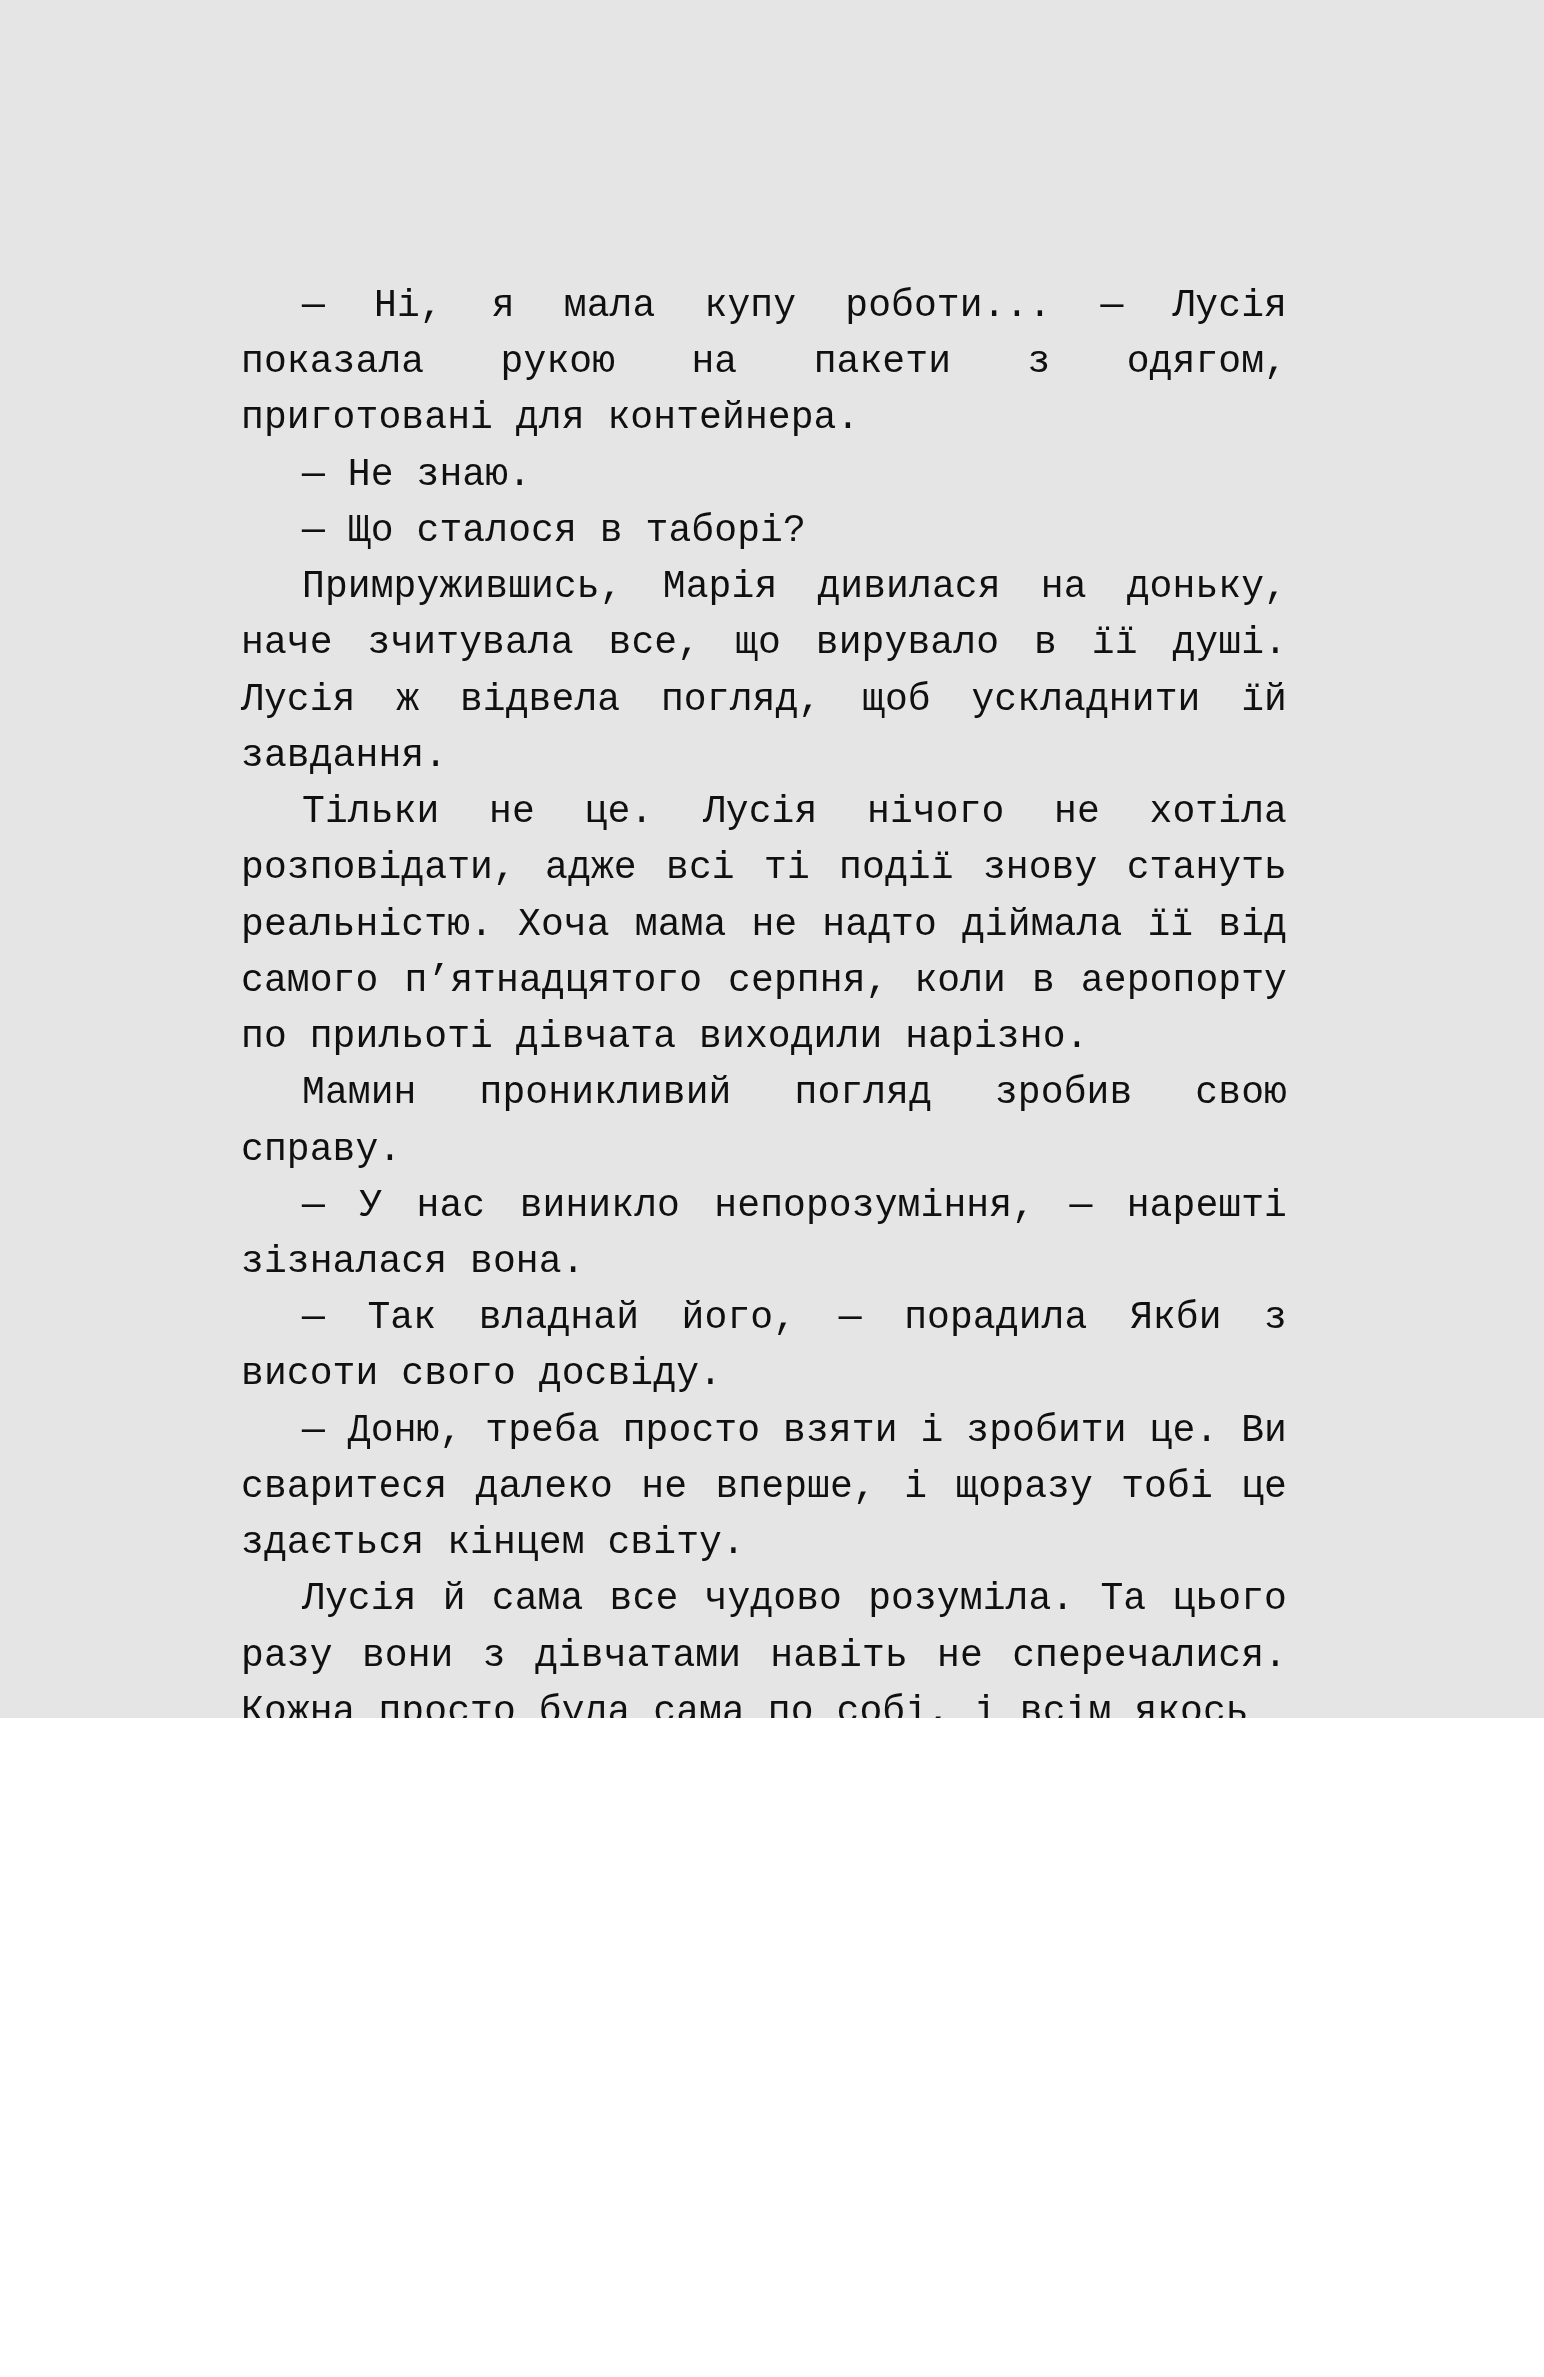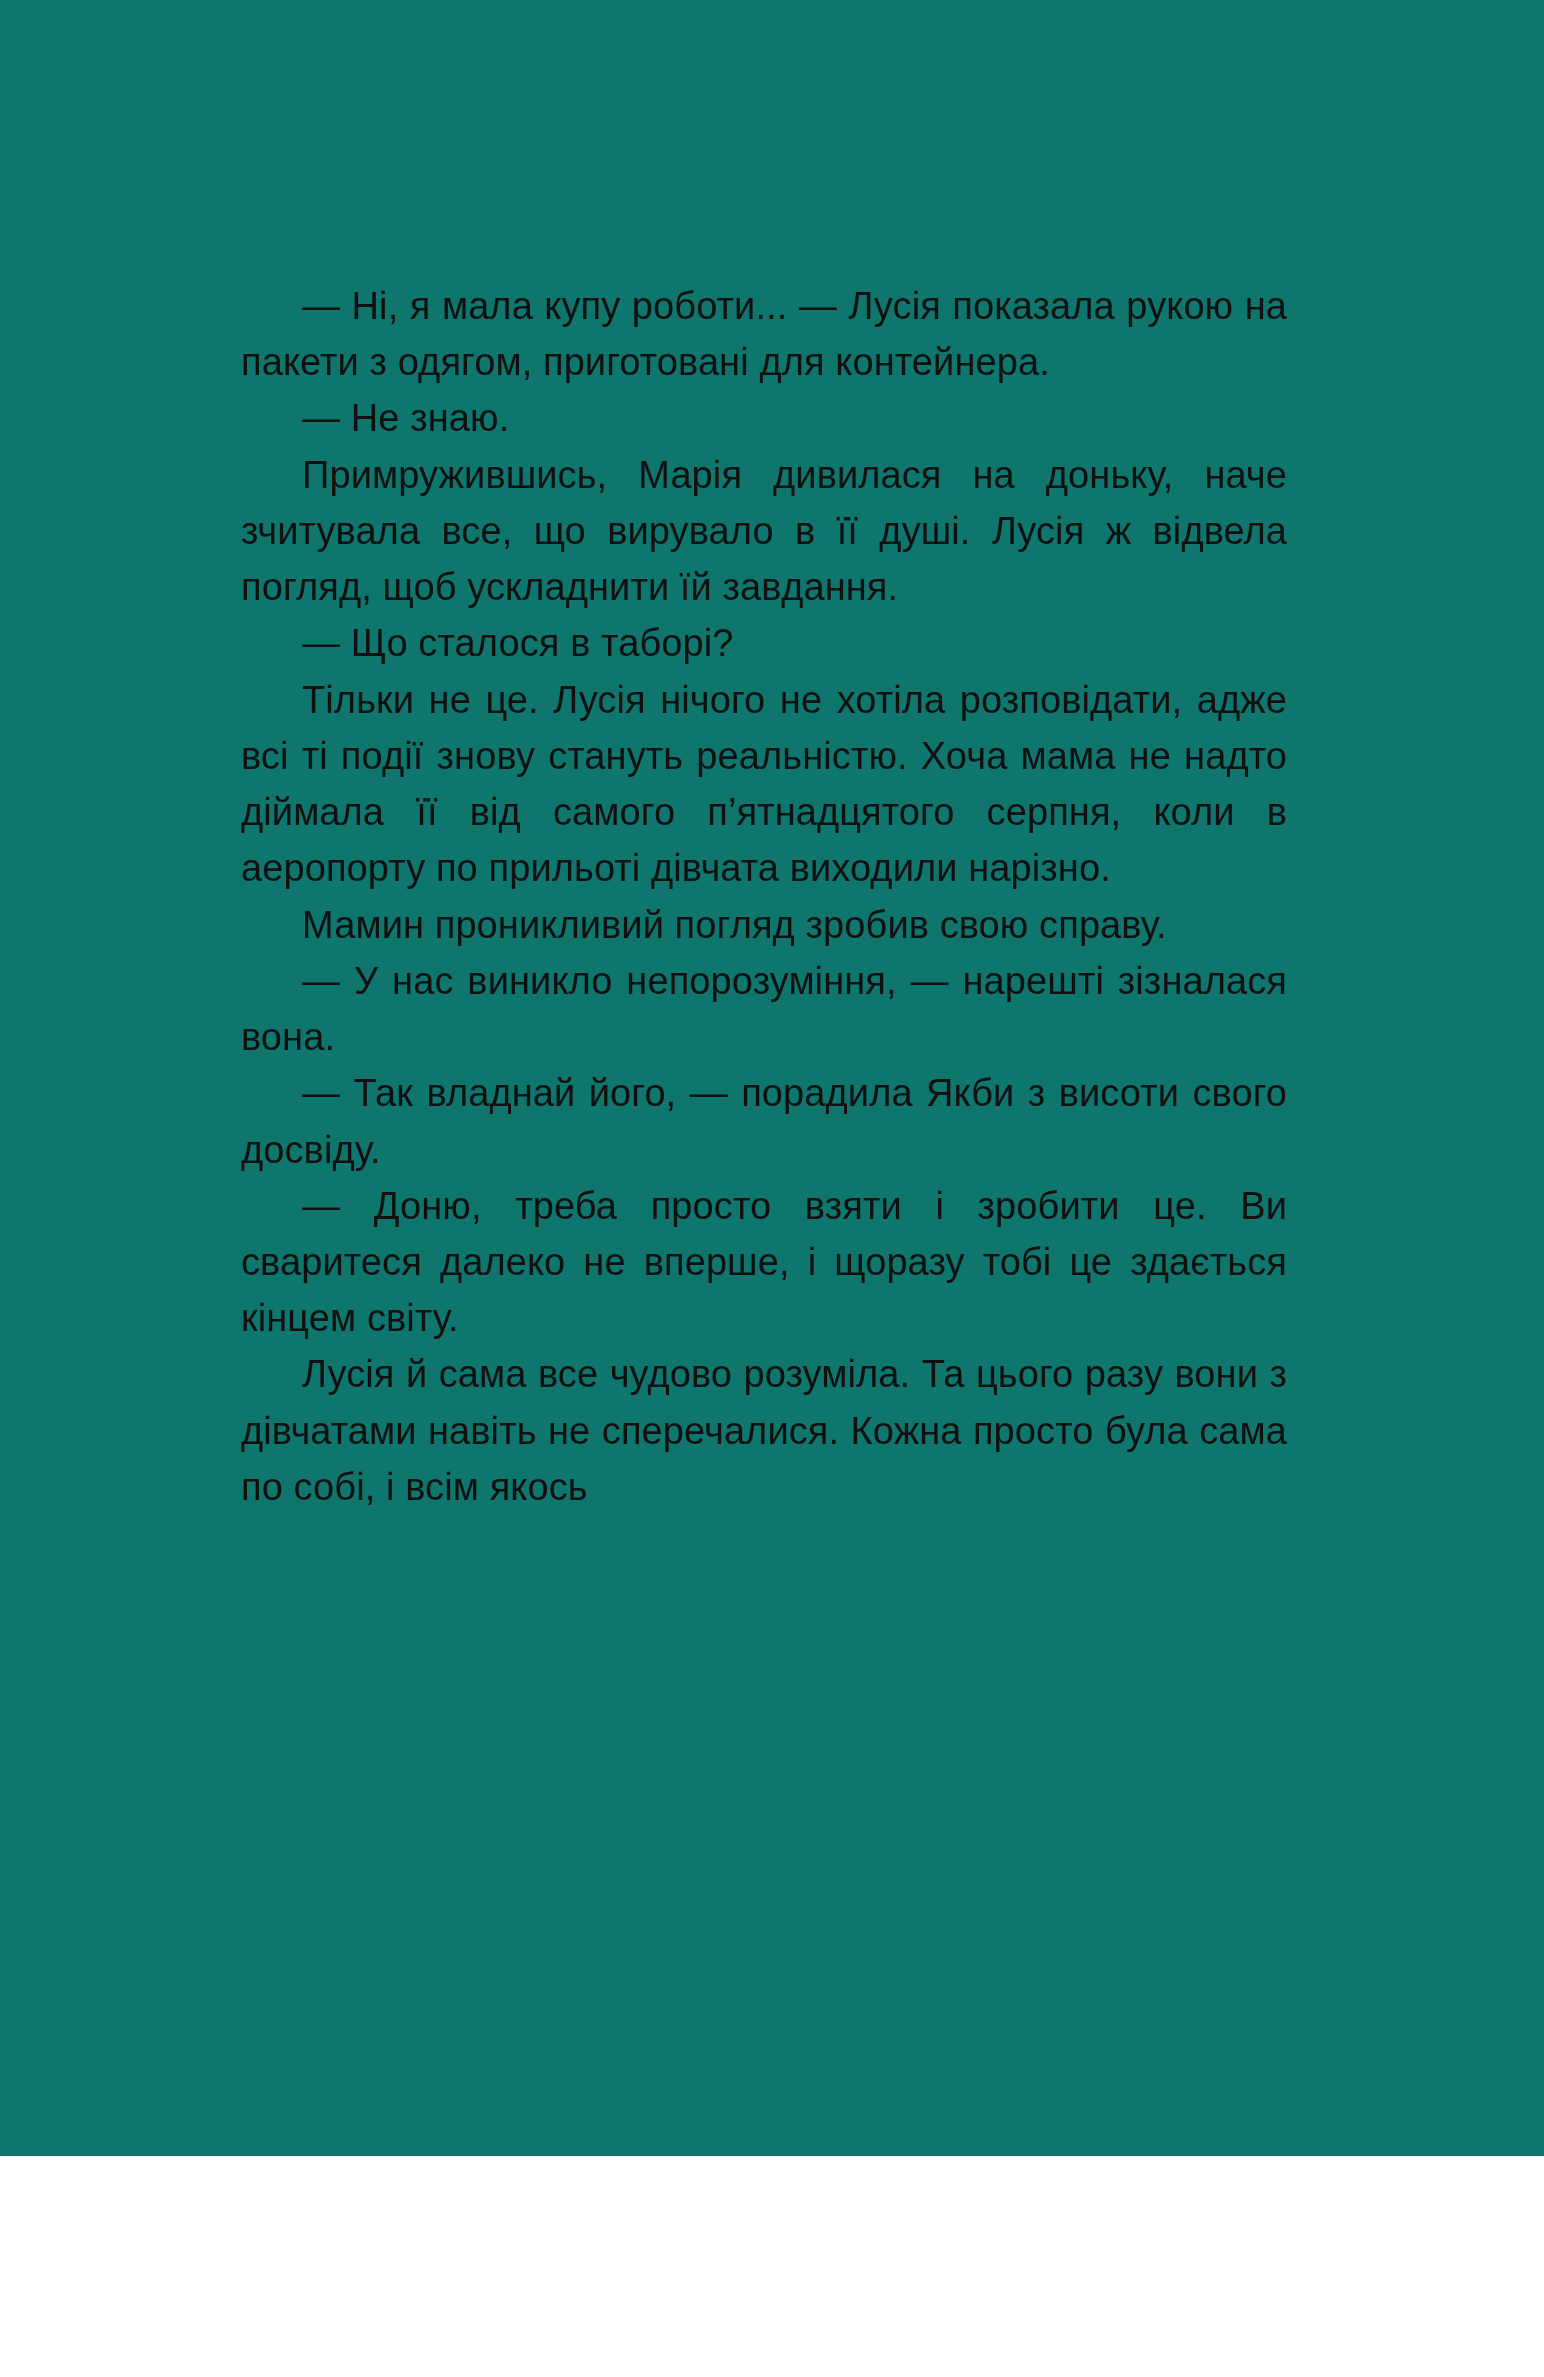--- a/index.html
+++ b/index.html
@@ -3,24 +3,24 @@
 <meta charset="utf-8">
 <style>
   html, body {
     margin: 0;
     padding: 0;
     background: #ffffff;
   }
   .page {
     position: relative;
     width: 1545px;
-    height: 2156px;
-    background: #0f766e;
+    height: 1718px;
+    background: #e5e5e5;
     box-sizing: border-box;
-    font-family: Liberation Sans, sans-serif;
+    font-family: Liberation Mono, monospace;
     color: #101010;
   }
   .text-block {
     position: absolute;
     left: 241px;
     top: 278px;
     width: 1046px;
   }
   .para {
     margin: 0;
@@ -45,22 +45,22 @@
   }
 </style>
 </head>
 <body>
 
 <div class="page">
 
   <div class="text-block">
     <p class="para">— Ні, я мала купу роботи... — Лусія показала рукою на пакети з одягом, приготовані для контейнера.</p>
     <p class="para">— Не знаю.</p>
+    <p class="para">— Що сталося в таборі?</p>
     <p class="para">Примружившись, Марія дивилася на доньку, наче зчитувала все, що вирувало в її душі. Лусія ж відвела погляд, щоб ускладнити їй завдання.</p>
-    <p class="para">— Що сталося в таборі?</p>
     <p class="para">Тільки не це. Лусія нічого не хотіла розповідати, адже всі ті події знову стануть реальністю. Хоча мама не надто діймала її від самого п’ятнадцятого серпня, коли в аеропорту по прильоті дівчата виходили нарізно.</p>
     <p class="para">Мамин проникливий погляд зробив свою справу.</p>
     <p class="para">— У нас виникло непорозуміння, — нарешті зізналася вона.</p>
     <p class="para">— Так владнай його, — порадила Якби з висоти свого досвіду.</p>
     <p class="para">— Доню, треба просто взяти і зробити це. Ви сваритеся далеко не вперше, і щоразу тобі це здається кінцем світу.</p>
     <p class="para">Лусія й сама все чудово розуміла. Та цього разу вони з дівчатами навіть не сперечалися. Кожна просто була сама по собі, і всім якось</p>
   </div>
 
   <div class="page-number">11</div>
 

